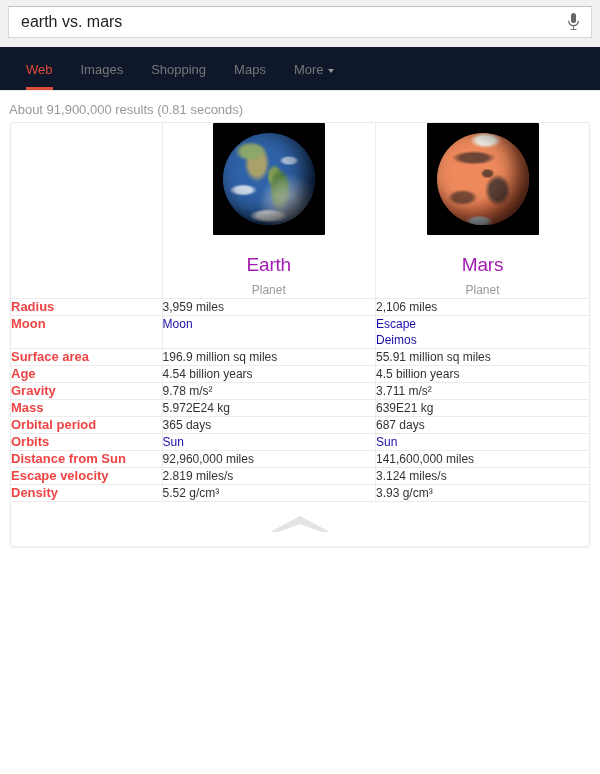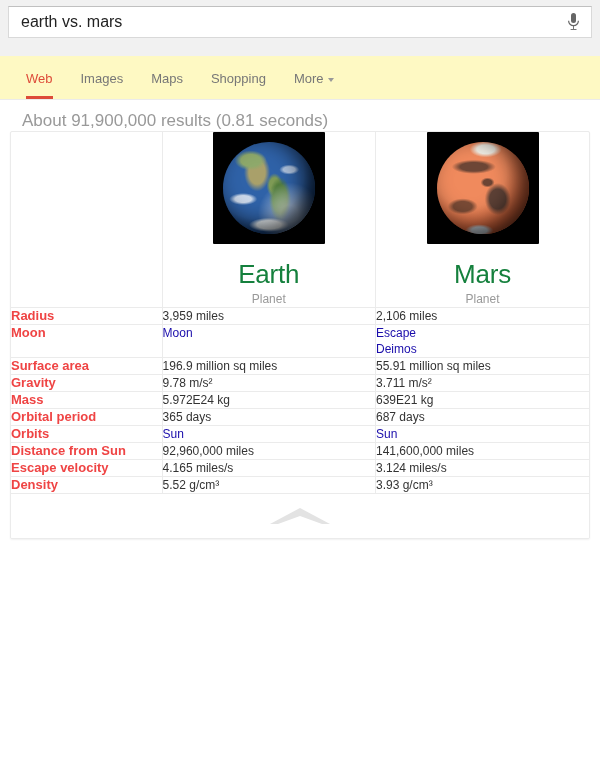--- a/index.html
+++ b/index.html
@@ -14,21 +14,21 @@
     font-family: "Liberation Sans", sans-serif;
     font-size: 13px;
     color: #222222;
     overflow: hidden;
     -webkit-font-smoothing: antialiased;
   }
 
   
   .search-header {
     background: #f1f1f1;
-    height: 56px;
+    height: 47px;
     box-sizing: border-box;
     padding: 6px 8px 0 8px;
     position: relative;
   }
   .search-box {
     background: #ffffff;
     border: 1px solid #d9d9d9;
     border-top-color: #c0c0c0;
     height: 32px;
     display: flex;
@@ -52,21 +52,21 @@
     height: 22px;
     flex: 0 0 auto;
     display: flex;
     align-items: center;
     justify-content: center;
     cursor: pointer;
   }
 
   
   .nav-bar {
-    background: #fef9c3;
+    background: #0f172a;
     height: 44px;
     border-bottom: 1px solid #ebebeb;
     display: flex;
     align-items: flex-end;
     padding: 0 12px;
     box-sizing: border-box;
   }
   .nav-item {
     font-size: 13px;
     color: #777777;
@@ -94,22 +94,22 @@
     margin-left: 4px;
     border-left: 3.5px solid transparent;
     border-right: 3.5px solid transparent;
     border-top: 4px solid #999999;
     vertical-align: middle;
   }
 
   
   .result-stats {
     color: #999999;
-    font-size: 17px;
-    padding: 11px 0 0 22px;
+    font-size: 13px;
+    padding: 11px 0 0 9px;
     height: 31px;
     box-sizing: border-box;
   }
 
   
   .card {
     margin: 0 10px 0 10px;
     border: 1px solid #ebebeb;
     border-radius: 2px;
     box-shadow: 0 1px 2px rgba(0,0,0,0.06);
@@ -177,23 +177,23 @@
       radial-gradient(ellipse 16px 8px at 53% 8%, #f3f0e6 0 55%, rgba(200,90,50,0) 100%),
       radial-gradient(ellipse 14px 6px at 46% 96%, #cfd8e0 0 55%, rgba(200,90,50,0) 100%),
       radial-gradient(ellipse 22px 7px at 40% 27%, #6d4636 0 62%, rgba(200,90,50,0) 100%),
       radial-gradient(ellipse 13px 16px at 66% 62%, #5d4136 0 62%, rgba(200,90,50,0) 100%),
       radial-gradient(ellipse 15px 8px at 28% 70%, #7a4b36 0 62%, rgba(200,90,50,0) 100%),
       radial-gradient(ellipse 7px 5px at 55% 44%, #6b4434 0 60%, rgba(200,90,50,0) 100%),
       radial-gradient(circle at 36% 32%, #f08a5d 0 42%, #d9663c 70%, #7e3a22 100%);
     box-shadow: inset -11px -8px 22px rgba(0,0,0,0.72);
   }
   .entity-name {
-    font-size: 26px;
+    font-size: 19px;
     font-weight: normal;
-    color: #15803d;
+    color: #a21caf;
     line-height: 32px;
     margin: 14px 0 0 0;
     letter-spacing: -0.2px;
   }
   .entity-type {
     font-size: 12px;
     color: #999999;
     line-height: 16px;
     margin: 1px 0 0 0;
   }
@@ -252,24 +252,24 @@
 </div>
 
 <div class="nav-bar">
   <a class="nav-item active" href="#">
     <span>Web</span>
   </a>
   <a class="nav-item" href="#">
     <span>Images</span>
   </a>
   <a class="nav-item" href="#">
+    <span>Shopping</span>
+  </a>
+  <a class="nav-item" href="#">
     <span>Maps</span>
-  </a>
-  <a class="nav-item" href="#">
-    <span>Shopping</span>
   </a>
   <a class="nav-item" href="#">
     <span>More</span><span class="caret"></span>
   </a>
 </div>
 
 <div class="result-stats">About 91,900,000 results (0.81 seconds)</div>
 
 <div class="card">
   <table class="compare">
@@ -311,20 +311,25 @@
             <a href="#" class="link">Escape</a>
             <a href="#" class="link">Deimos</a>
           </td>
         </tr>
         <tr>
           <td class="row-label">Surface area</td>
           <td class="row-value">196.9 million sq miles</td>
           <td class="row-value">55.91 million sq miles</td>
         </tr>
         <tr>
+          <td class="row-label">Age</td>
+          <td class="row-value">4.54 billion years</td>
+          <td class="row-value">4.5 billion years</td>
+        </tr>
+        <tr>
           <td class="row-label">Gravity</td>
           <td class="row-value">9.78 m/s²</td>
           <td class="row-value">3.711 m/s²</td>
         </tr>
         <tr>
           <td class="row-label">Mass</td>
           <td class="row-value">5.972E24 kg</td>
           <td class="row-value">639E21 kg</td>
         </tr>
         <tr>
@@ -341,21 +346,21 @@
             <a href="#" class="link">Sun</a>
           </td>
         </tr>
         <tr>
           <td class="row-label">Distance from Sun</td>
           <td class="row-value">92,960,000 miles</td>
           <td class="row-value">141,600,000 miles</td>
         </tr>
         <tr>
           <td class="row-label">Escape velocity</td>
-          <td class="row-value">4.165 miles/s</td>
+          <td class="row-value">2.819 miles/s</td>
           <td class="row-value">3.124 miles/s</td>
         </tr>
         <tr>
           <td class="row-label">Density</td>
           <td class="row-value">5.52 g/cm³</td>
           <td class="row-value">3.93 g/cm³</td>
         </tr>
       </tbody>
   </table>
   <div class="card-footer">

